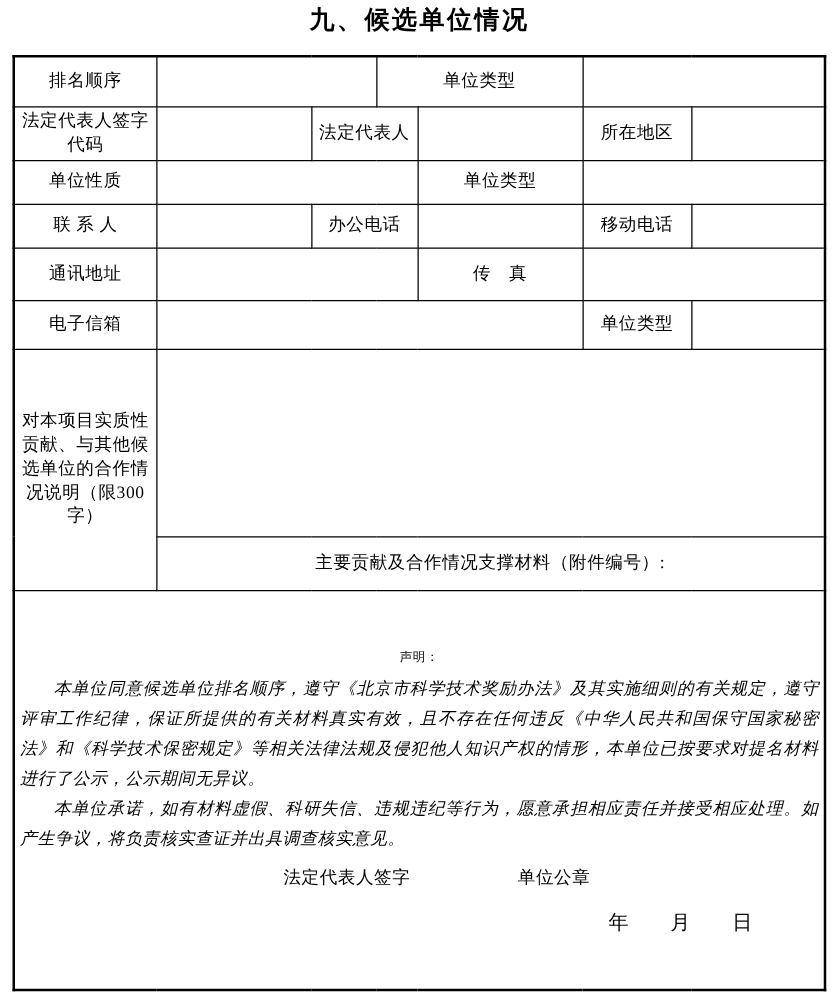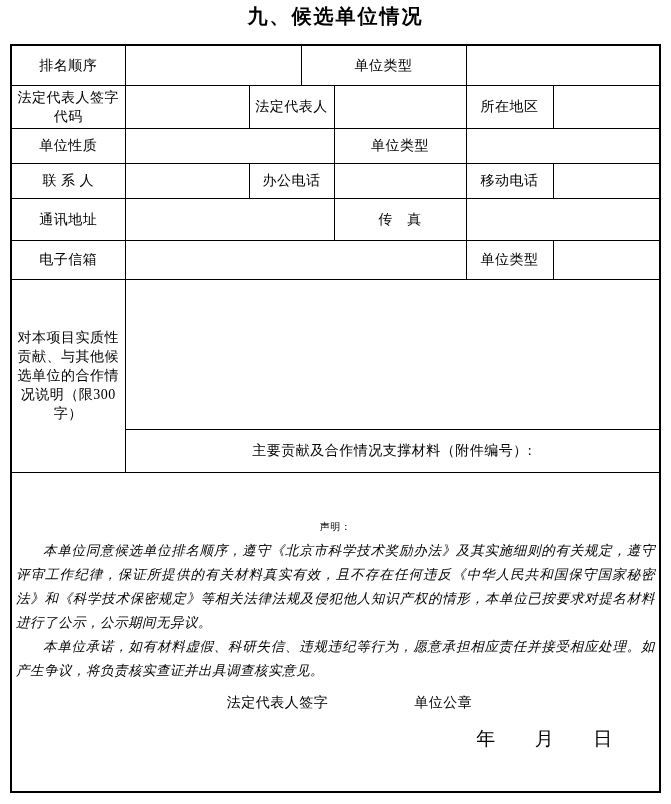--- a/index.html
+++ b/index.html
@@ -31,21 +31,21 @@
   td.support-cell{text-align:left;padding-left:8px;font-size:13.5px;letter-spacing:0;}
   td.decl-cell{text-align:left;vertical-align:top;padding:22px 6px 0 6px;letter-spacing:0;}
   .decl-heading{font-size:10px;line-height:24px;margin:0;}
   .decl-para{
     font-size:13.5px;line-height:24px;margin:0;
     text-align:justify;text-indent:2em;font-style:italic;
   }
   .decl-sign-row{margin-top:10px;font-size:14px;line-height:20px;}
   .sign-label{margin-left:28px;}
   .seal-label{margin-left:82px;}
-  .decl-date-row{margin-top:16px;font-size:19px;line-height:20px;padding-left:418px;}
+  .decl-date-row{margin-top:16px;font-size:16px;line-height:20px;padding-left:418px;}
 </style>
 </head>
 <body>
 
 <h1 class="page-title">九、候选单位情况</h1>
 
 <table class="form">
   <colgroup>
     <col style="width:114px">
       <col style="width:124px">

